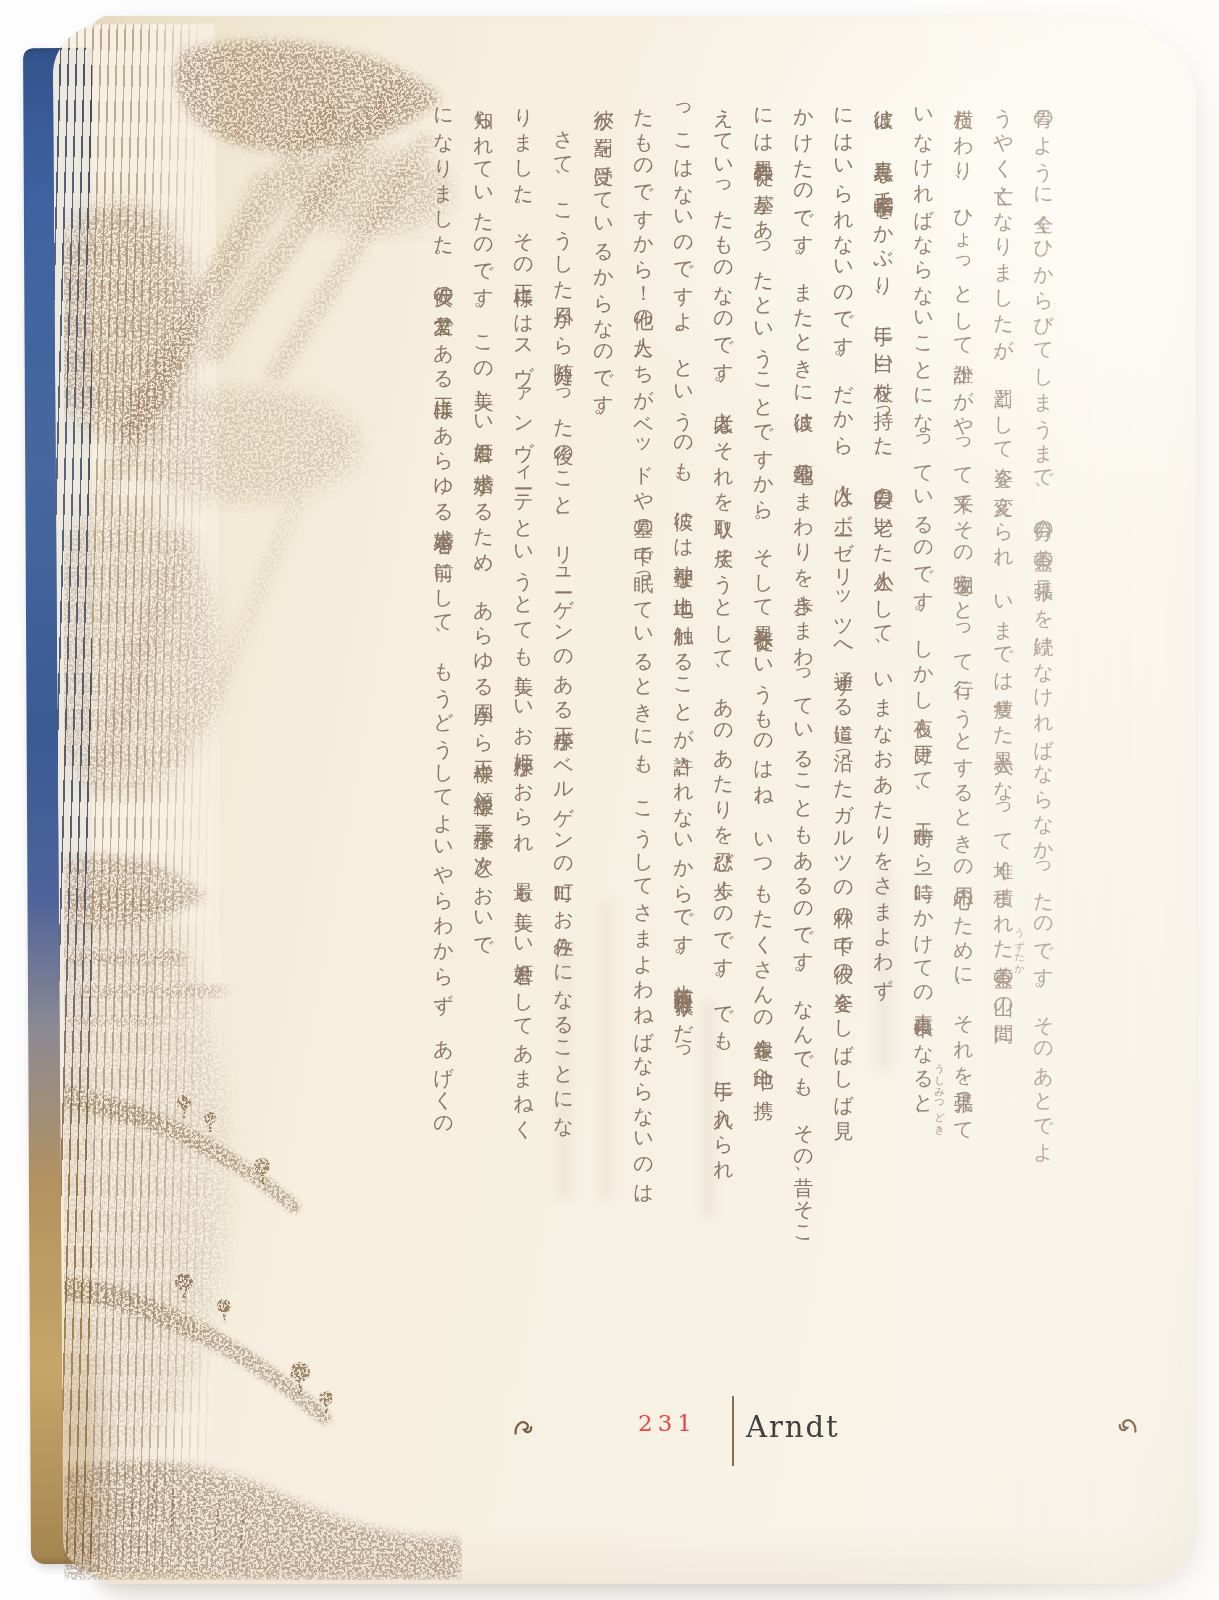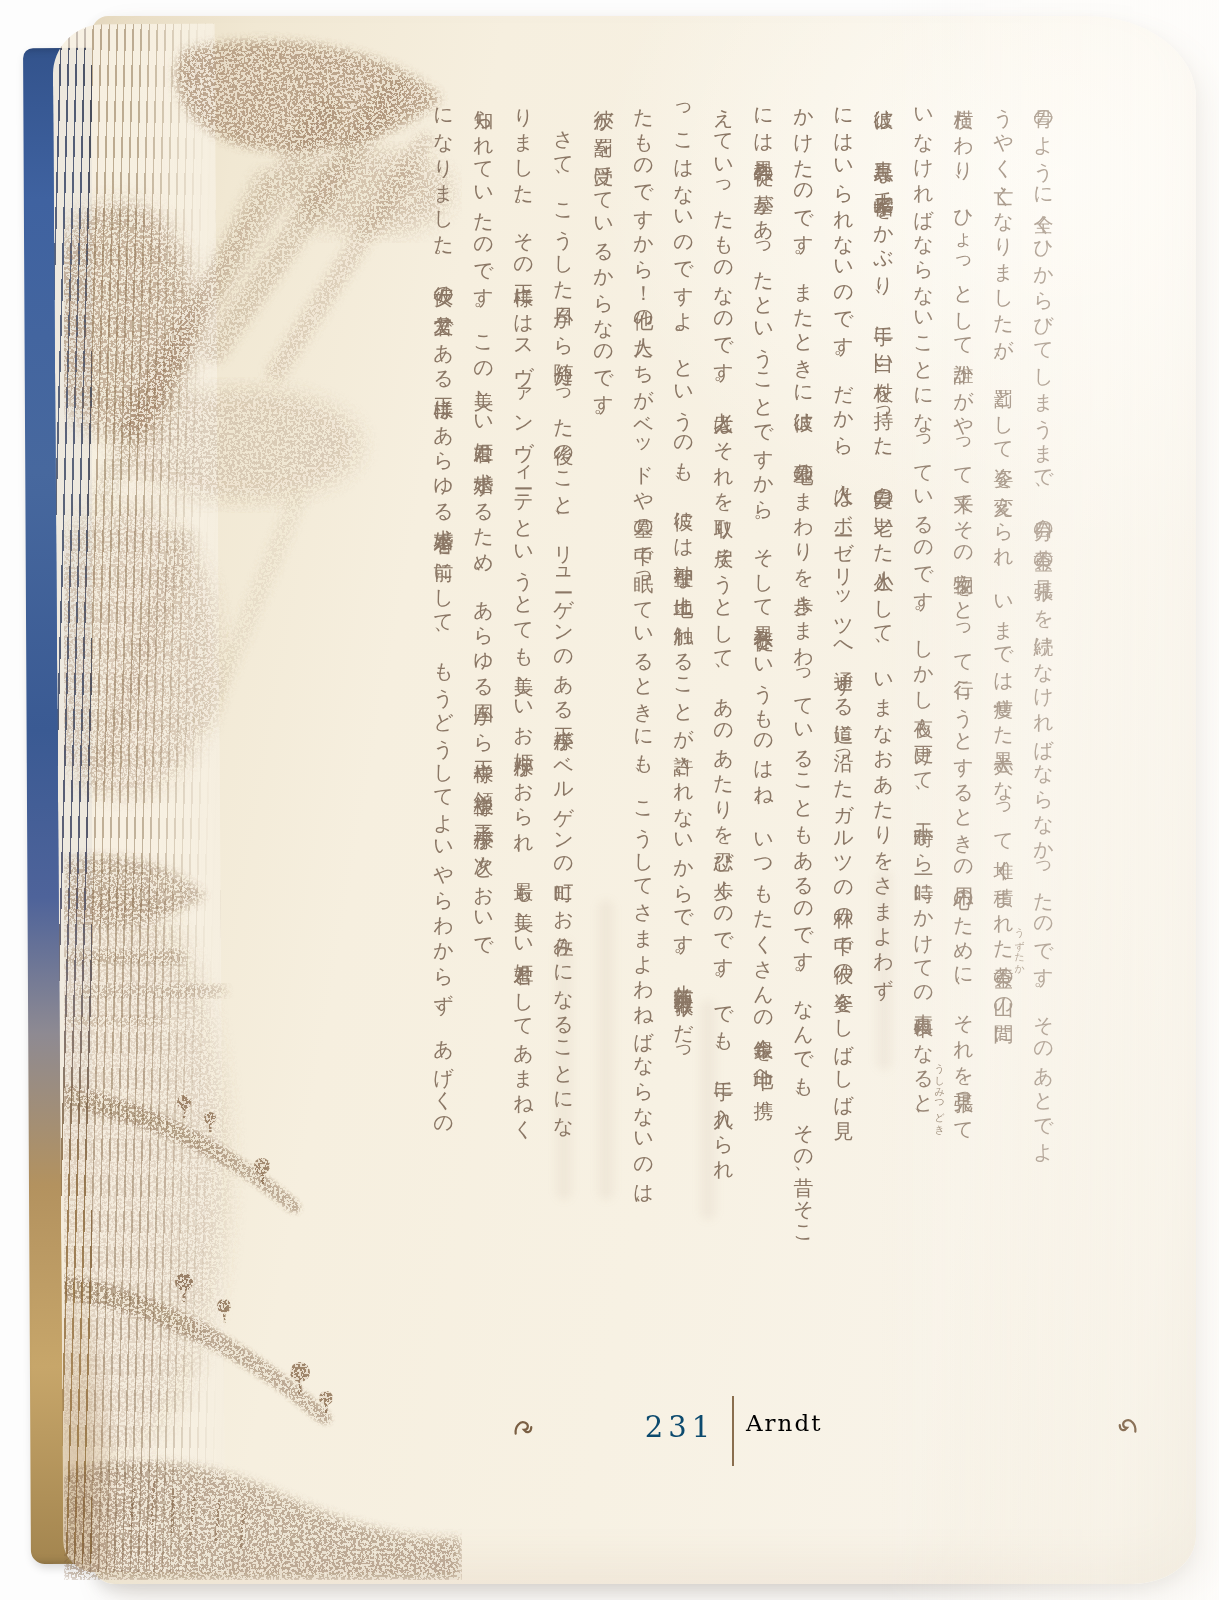--- a/index.html
+++ b/index.html
@@ -62,27 +62,27 @@
   #ghost-2 { left:598px; top:900px; height:300px; }
   #ghost-3 { left:876px; top:870px; height:200px; }
   #ghost-4 { left:700px; top:1000px; height:220px; }
   
   .sheen {
     position:absolute; top:0; left:880px; width:339px; height:1600px; pointer-events:none;
     background:linear-gradient(90deg, rgba(253,250,244,0) 0%, rgba(253,250,244,.36) 45%, rgba(254,252,248,.62) 100%);
   }
   
   .footer-num {
-    position:absolute; left:638px; top:1410px; width:84px; text-align:center;
-    font-size:29px; letter-spacing:5px; color:#0c4a6e;
+    position:absolute; left:638px; top:1410px; width:84px; text-align:left;
+    font-size:23px; letter-spacing:5px; color:#ef4444;
   }
   .footer-rule { position:absolute; left:732px; top:1396px; width:2px; height:70px; background:#8a6e4e; }
   .footer-author {
     position:absolute; left:746px; top:1410px;
-    font-size:23px; letter-spacing:2px; color:#000000;
+    font-size:29px; letter-spacing:2px; color:#404040;
   }
   .orn { position:absolute; width:22px; height:26px; color:#7a5f43; }
   #orn-left  { left:512px; top:1416px; }
   #orn-right { left:1117px; top:1414px; transform:scaleX(-1); color:#8a7157; }
 </style>
 </head>
 <body>
 
 <div class="photo">
 

